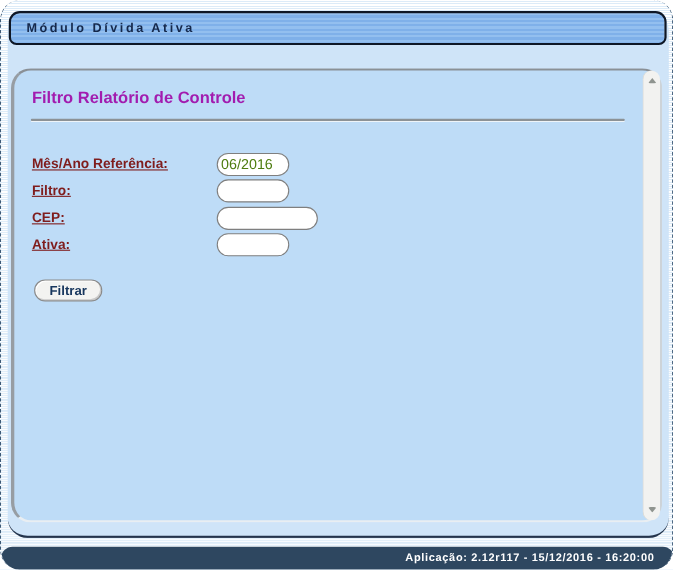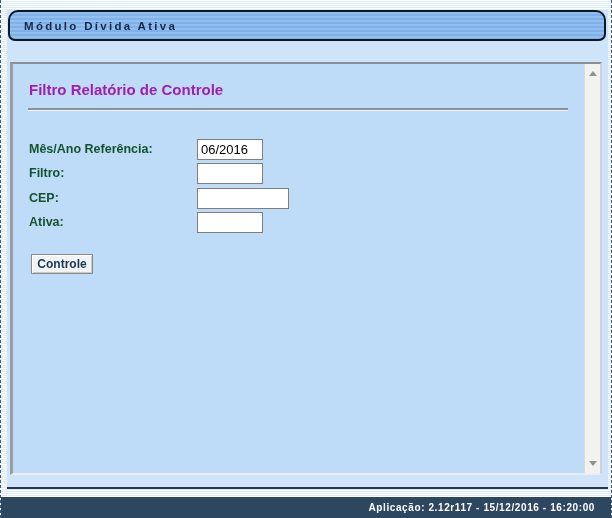--- a/index.html
+++ b/index.html
@@ -1,15 +1,15 @@
 <!DOCTYPE html>
 <html><head>
 <meta charset="utf-8">
 <style>
-  * { margin:0; padding:0; box-sizing:border-box; }
+  * { margin:0; padding:0; box-sizing:border-box;border-radius:18px; }
   html,body { width:612px; height:518px; }
   body { font-family:"Liberation Sans", sans-serif; }
 
   .screen {
     position:relative; width:612px; height:518px; overflow:hidden;
     background: repeating-linear-gradient(180deg, #ffffff 0 1px, #dcebf8 1px 2px);
     border-left:1px dashed #3d5a77;
     border-right:1px dashed #3d5a77;
   }
 
@@ -46,28 +46,28 @@
     color:#a21caf; font-size:15px; font-weight:bold;
   }
   .title-rule {
     position:absolute; left:15px; top:44px; width:540px; height:2px;
     background:#8c9296;
     box-shadow:0 1px 0 #eef4f9;
   }
 
   .field-label {
     position:absolute; left:16px;
-    color:#14532d; font-size:12.5px; font-weight:bold; line-height:21px;
+    color:#7f1d1d; font-size:12.5px; font-weight:bold; line-height:21px;text-decoration:underline;
   }
   .field-input {
     position:absolute; left:184px; height:21px;
     border:1px solid #7f7f7f;
     background:#ffffff;
     font-family:"Liberation Sans", sans-serif;
-    font-size:13px; color:#000000; padding:0 3px;
+    font-size:13px; color:#4d7c0f; padding:0 3px;
   }
   .w-small { width:66px; }
   .w-wide  { width:92px; }
 
   .filter-button {
     position:absolute; left:18px; top:190px; width:62px; height:20px;
     background:#f3f3f1;
     border:1px solid #8a8a8a;
     box-shadow: inset 1px 1px 0 #ffffff, inset -1px -1px 0 #c9c9c9;
     color:#17365d; font-size:12px; font-weight:bold;
@@ -122,21 +122,21 @@
 
       <label class="field-label" style="top:99px;">Filtro:</label>
       <input class="field-input w-small" style="top: 99px;" type="text" value="">
 
       <label class="field-label" style="top:124px;">CEP:</label>
       <input class="field-input w-wide" style="top: 124px;" type="text" value="">
 
       <label class="field-label" style="top:148px;">Ativa:</label>
       <input class="field-input w-small" style="top: 148px;" type="text" value="">
 
-      <button class="filter-button">Controle</button>
+      <button class="filter-button">Filtrar</button>
 
       <div class="scrollbar">
         <div class="scroll-arrow up"></div>
         <div class="scroll-arrow down"></div>
       </div>
 
     </div>
   </div>
 
   <div class="status-bar">

